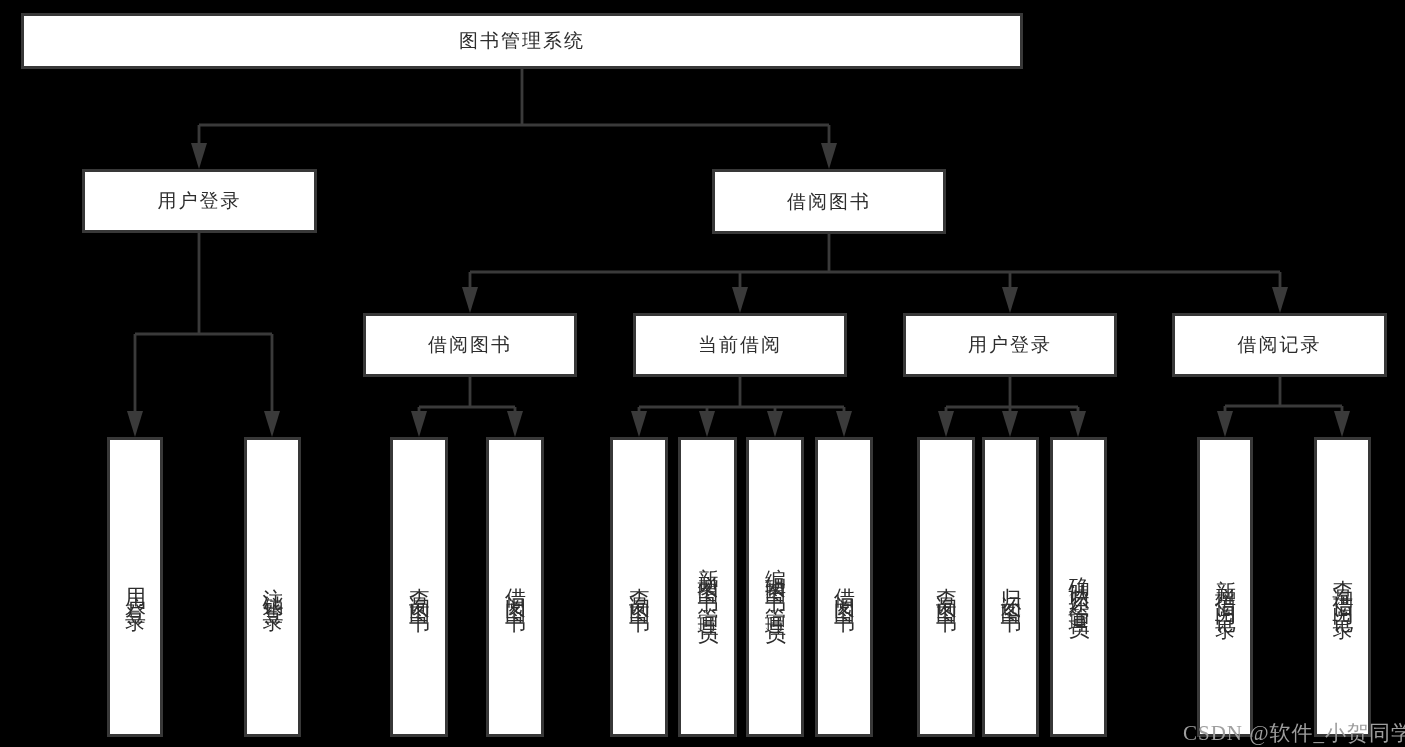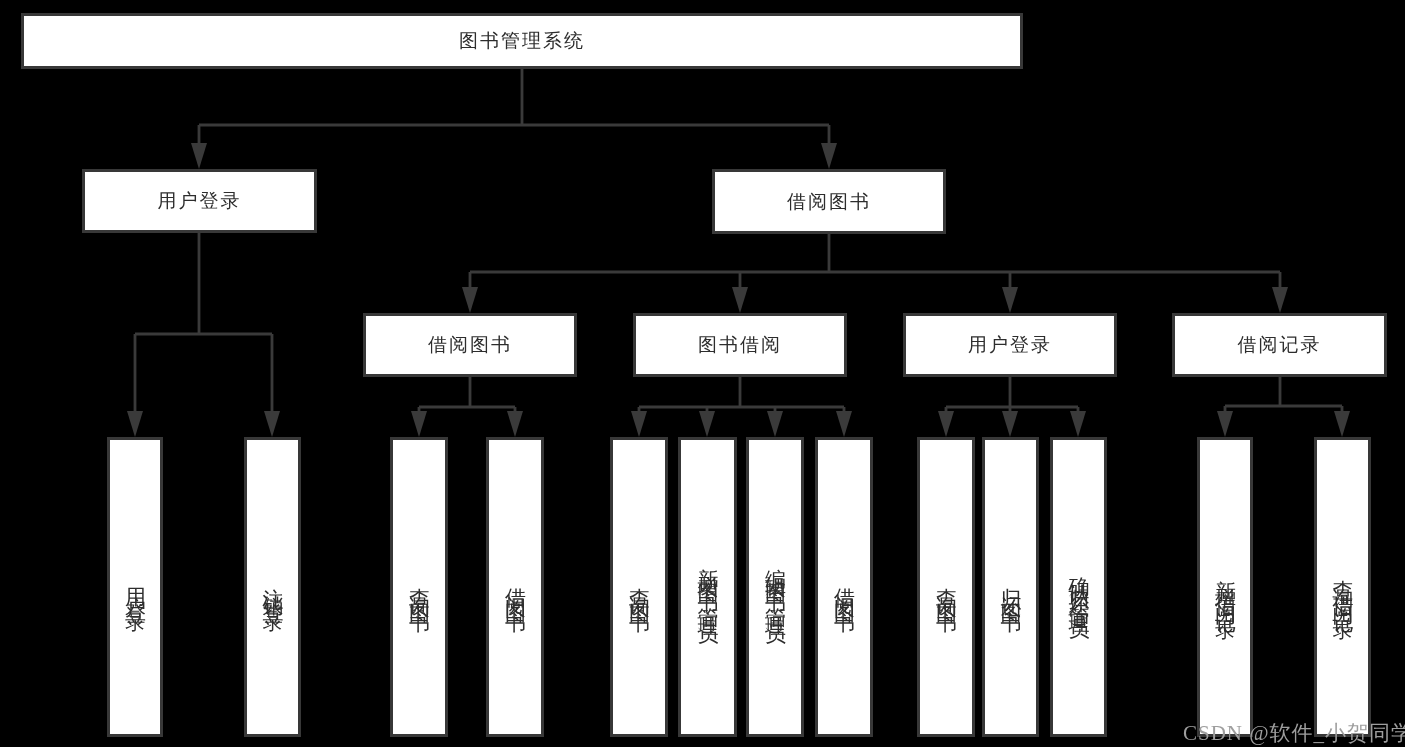--- a/index.html
+++ b/index.html
@@ -86,21 +86,21 @@
     <span>用户登录</span>
   </div>
   <div class="node" style="left:712px;top:169px;width:234px;height:65px;">
     <span>借阅图书</span>
   </div>
 
   <div class="node" style="left:363px;top:313px;width:214px;height:64px;">
     <span>借阅图书</span>
   </div>
   <div class="node" style="left:633px;top:313px;width:214px;height:64px;">
-    <span>图书借阅</span>
+    <span>当前借阅</span>
   </div>
   <div class="node" style="left:903px;top:313px;width:214px;height:64px;">
     <span>用户登录</span>
   </div>
   <div class="node" style="left:1172px;top:313px;width:215px;height:64px;">
     <span>借阅记录</span>
   </div>
 
   <div class="vnode" style="left:107px;top:437px;width:56px;height:300px;">
     <span class="vtext">用户登录</span>

